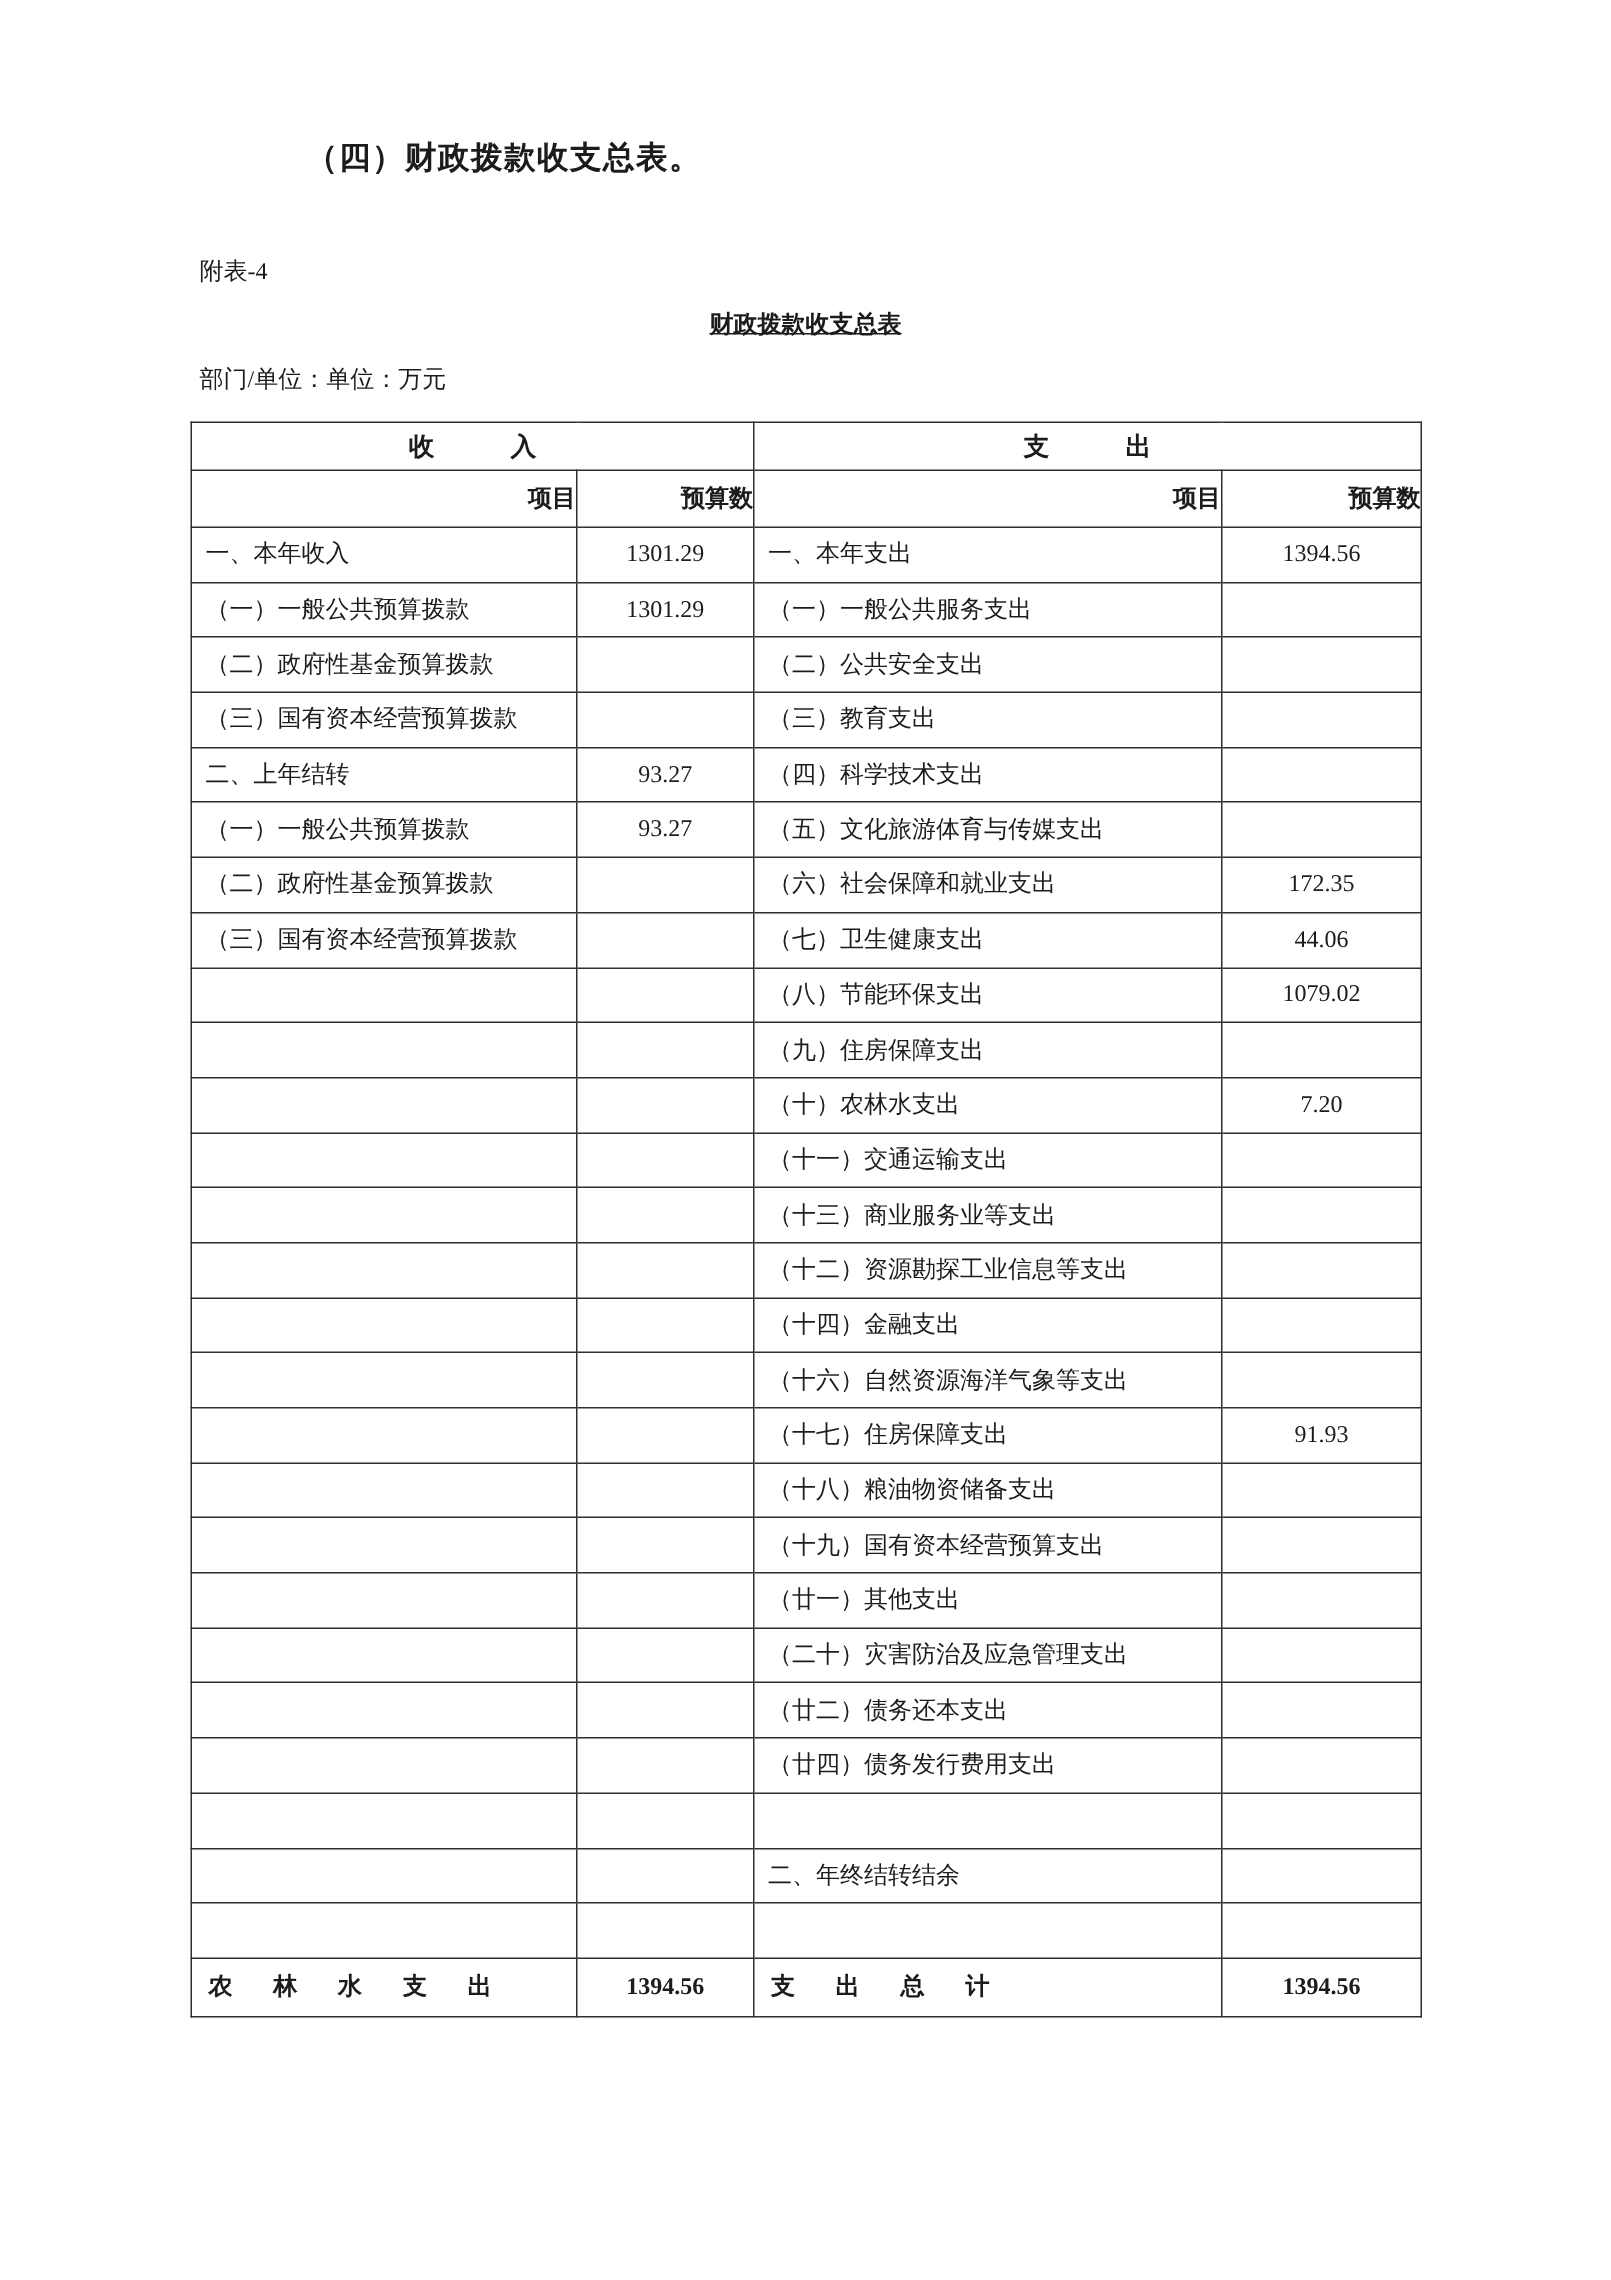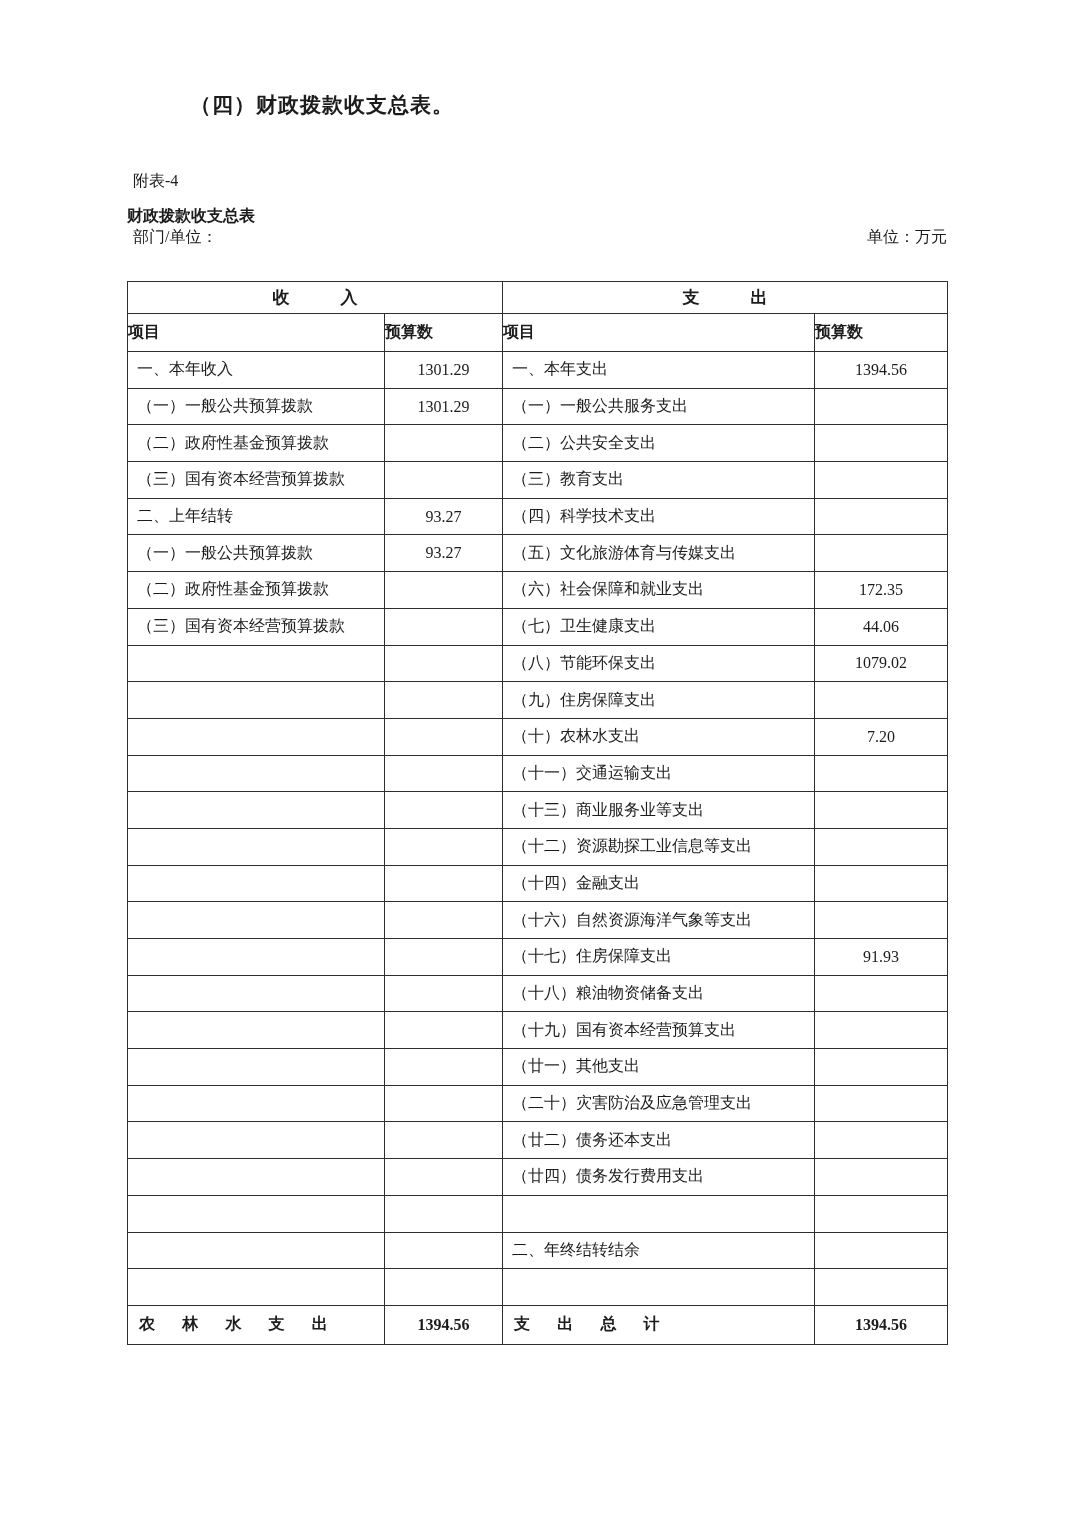--- a/index.html
+++ b/index.html
@@ -7,49 +7,50 @@
   body {
     width: 1074px;
     height: 1520px;
     position: relative;
     font-family: "Liberation Serif", "DejaVu Serif", serif;
     color: #1c1c1c;
     overflow: hidden;
   }
   .section-heading {
     position: absolute;
-    left: 190px;
+    left: 204px;
     top: 91px;
     font-size: 21px;
     font-weight: bold;
     letter-spacing: 1px;
   }
   .appendix-label {
     position: absolute;
     left: 133px;
     top: 171px;
     font-size: 16px;
   }
   .table-title {
     position: absolute;
     left: 127px;
     width: 820px;
     top: 206px;
-    text-align: left;
-    font-size: 16px;
-    font-weight: bold;
+    text-align: center;
+    font-size: 16px;
+    font-weight: bold;
+    text-decoration: underline;
   }
   .meta-line {
     position: absolute;
     left: 133px;
-    top: 227px;
+    top: 243px;
     width: 814px;
     font-size: 16px;
     display: flex;
-    justify-content: space-between;
+    justify-content: flex-start;
   }
   table.budget-table {
     position: absolute;
     left: 127px;
     top: 281px;
     width: 820px;
     border-collapse: collapse;
     table-layout: fixed;
   }
   .budget-table th, .budget-table td {
@@ -67,21 +68,21 @@
   .section-header-row th {
     font-weight: bold;
     font-size: 17px;
     text-align: center;
     letter-spacing: 3em;
     text-indent: 3em;
   }
   .col-header-row th {
     font-weight: bold;
     font-size: 16px;
-    text-align: left;
+    text-align: right;
     font-family: Liberation Serif, serif;
   }
   .item-cell {
     text-align: left;
     padding-left: 9px;
   }
   .value-cell {
     text-align: center;
   }
   .total-row td {

